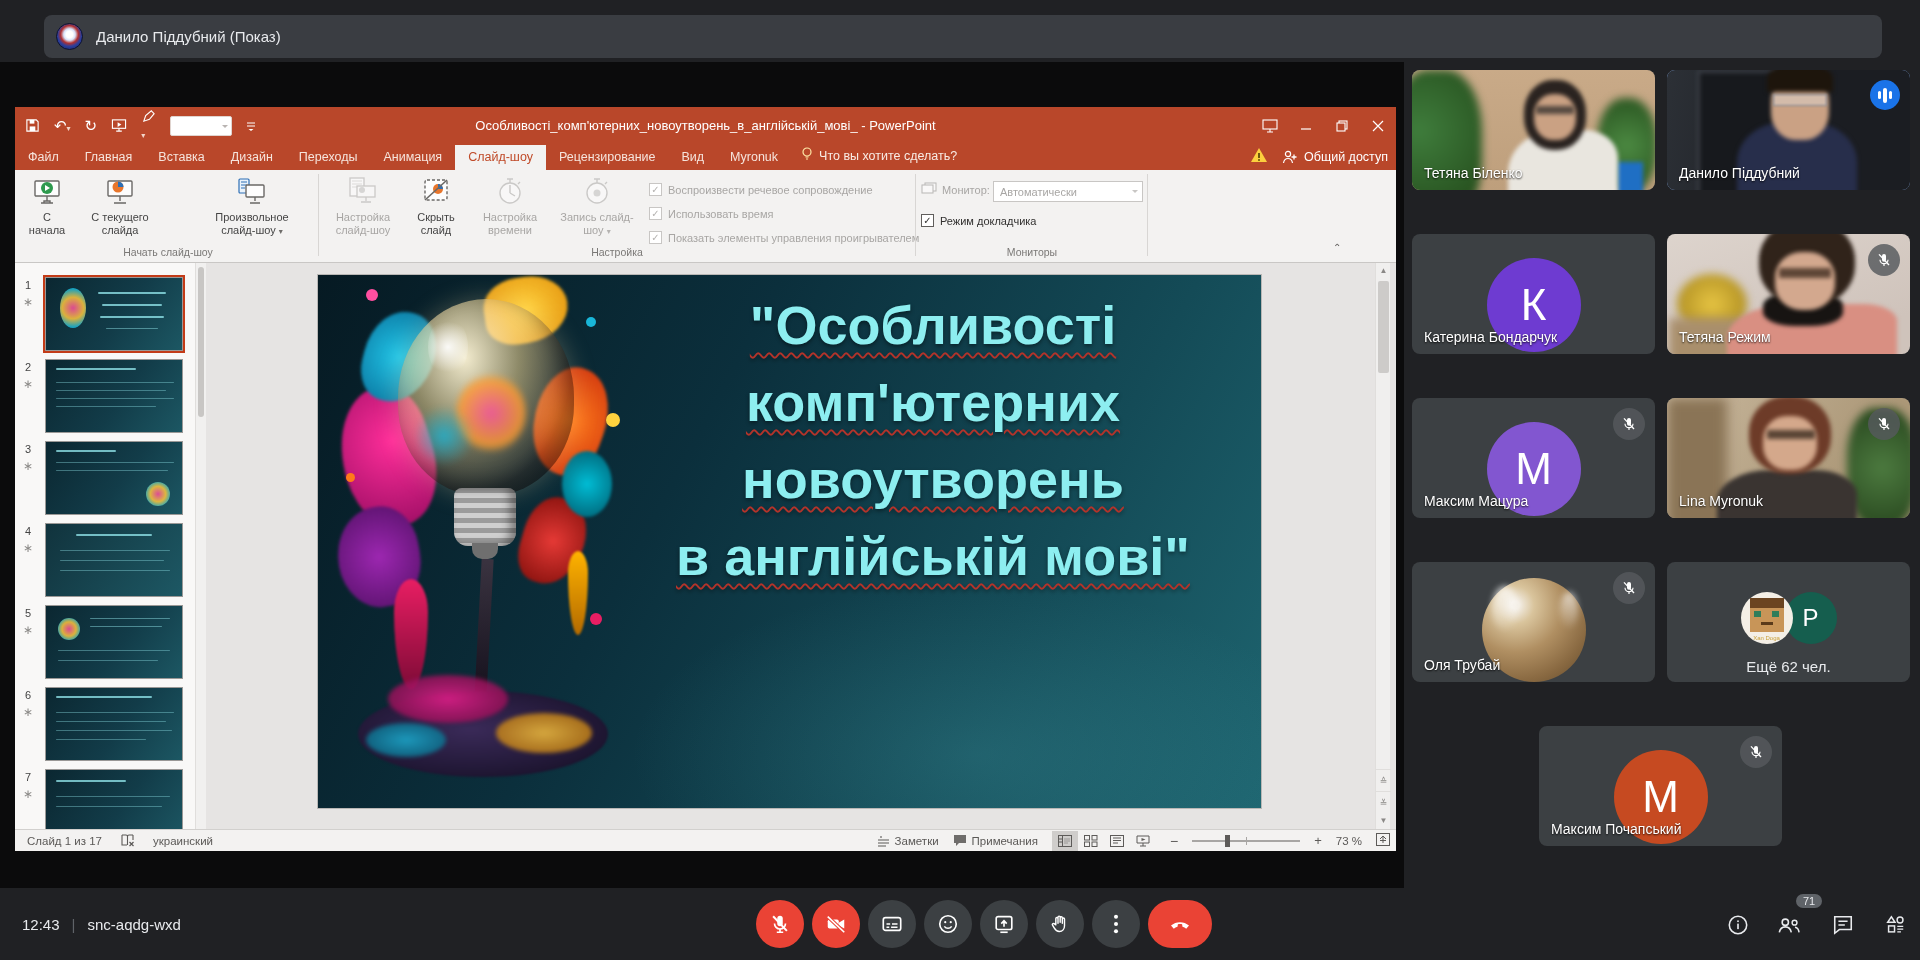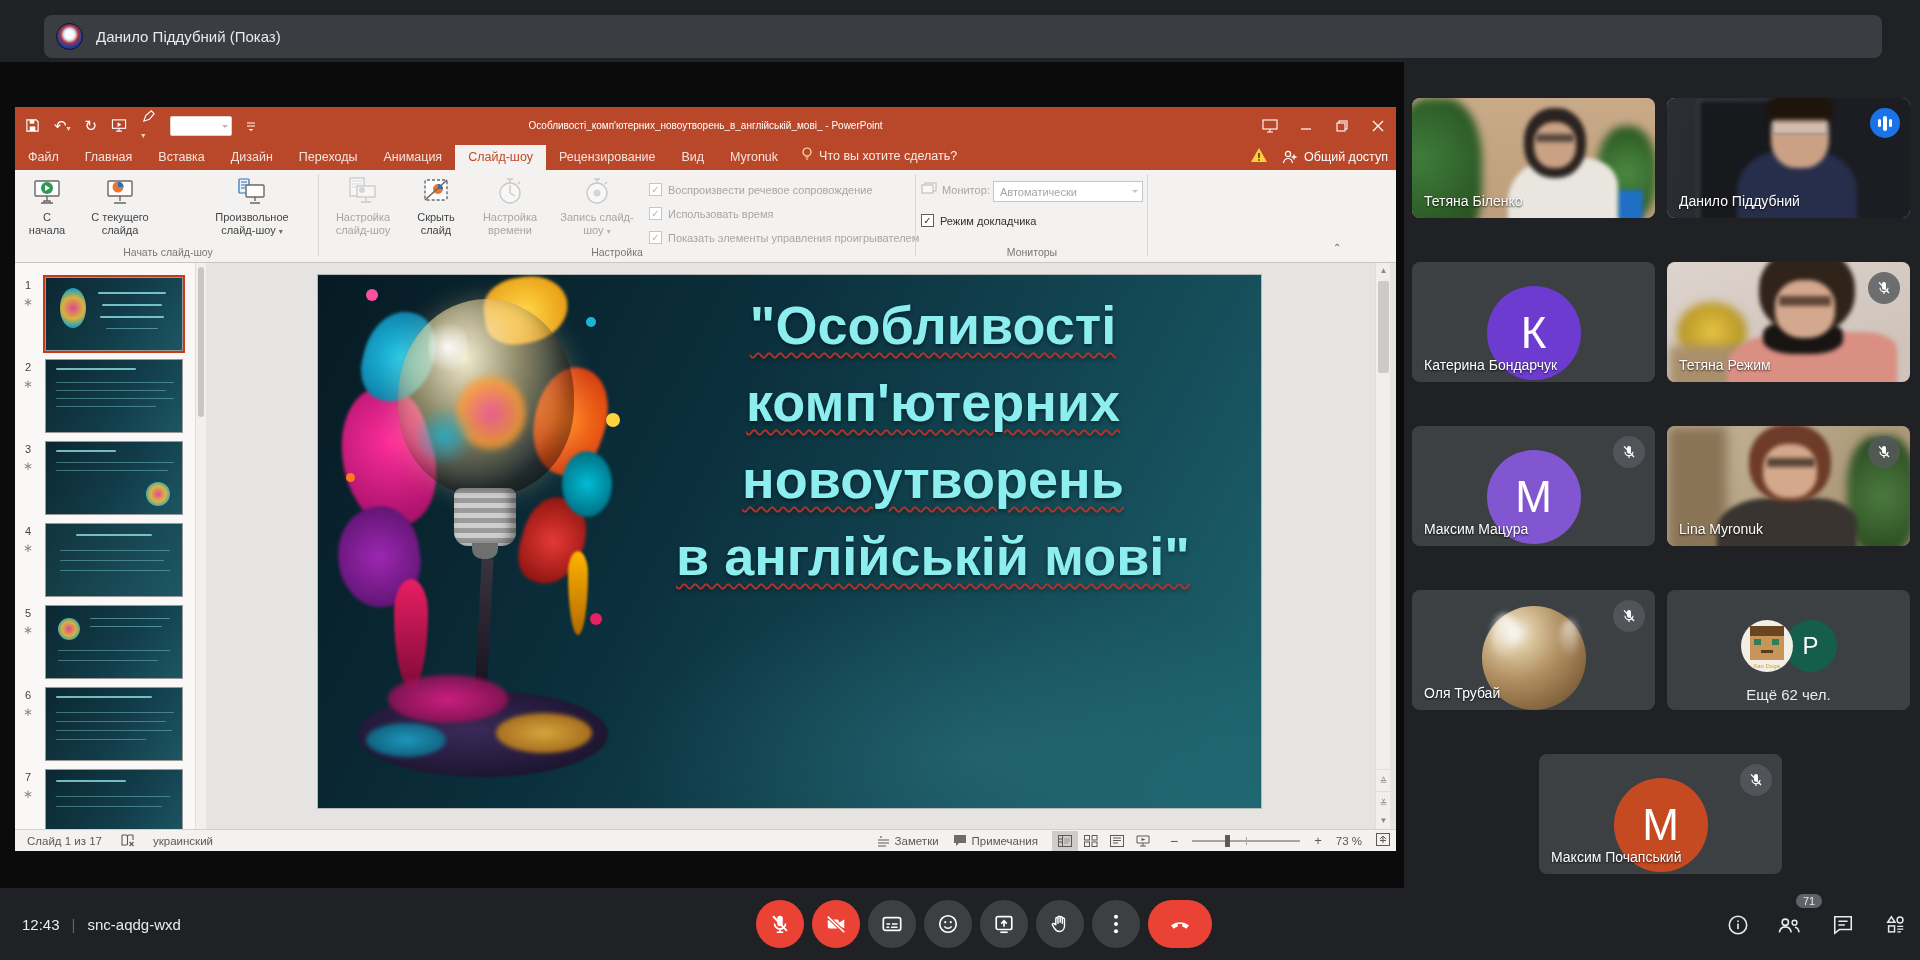--- a/index.html
+++ b/index.html
@@ -14,21 +14,21 @@
   
   #share-region { left:0; top:62px; width:1404px; height:826px; background:#0b0b0c; }
 
   
   #ppt { left:15px; top:45px; width:1381px; height:744px; background:#f3f2f1; }
   #ppt-titlebar { left:0; top:0; width:1381px; height:37px; background:#b9472a; display:flex; align-items:center; }
   .qat { display:flex; align-items:center; gap:14px; padding-left:10px; }
   .qat svg { display:block; }
   .qat .box { width:62px; height:20px; background:#fff; border-radius:2px; border:1px solid #e0d4cf; position:relative; }
   .qat .box:after { content:""; position:absolute; right:3px; top:8px; border:3px solid transparent; border-top-color:#b9b4b2; }
-  #ppt-title { position:absolute; left:0; right:0; top:0; height:37px; display:flex; align-items:center; justify-content:center; color:#fff; font-size:10px; pointer-events:none; }
+  #ppt-title { position:absolute; left:0; right:0; top:0; height:37px; display:flex; align-items:center; justify-content:center; color:#fff; font-size:13px; pointer-events:none; }
   .win-controls { position:absolute; right:0; top:0; height:37px; display:flex; }
   .win-controls .wbtn { width:36px; height:37px; display:flex; align-items:center; justify-content:center; }
 
   #ppt-tabs { left:0; top:37px; width:1381px; height:26px; background:#b9472a; display:flex; align-items:flex-end; }
   .tab { color:#f6e4dc; font-size:12.5px; padding:5px 13px 6px; white-space:nowrap; }
   .tab.active { background:#f3f2f1; color:#c04a28; }
   .tellme { display:flex; align-items:center; gap:6px; color:#f9ece5; font-size:12.5px; padding:5px 10px 6px; }
   #tabs-right { position:absolute; right:8px; top:40px; display:flex; align-items:center; gap:14px; }
   #share-access { display:flex; align-items:center; gap:6px; color:#fff; font-size:12.5px; }
 
@@ -114,21 +114,21 @@
   #ppt-status .right { position:absolute; right:6px; display:flex; align-items:center; gap:14px; }
   .sb-item { display:flex; align-items:center; gap:5px; }
   .viewbtns { display:flex; }
   .viewbtn { width:26px; height:20px; display:flex; align-items:center; justify-content:center; }
   .viewbtn.on { background:#cfcdcb; }
   .zoom-track { width:108px; height:2px; background:#a8a6a4; position:relative; }
   .zoom-track .tick { position:absolute; left:50%; top:-3px; width:1px; height:8px; background:#a8a6a4; }
   .zoom-track .zthumb { position:absolute; left:30%; top:-5px; width:5px; height:12px; background:#5d5b59; }
 
   
-  .tile { position:absolute; width:243px; height:120px; background:#3c4043; border-radius:8px; overflow:hidden;margin-top:28px; }
+  .tile { position:absolute; width:243px; height:120px; background:#3c4043; border-radius:8px; overflow:hidden; }
   .tile .pname { position:absolute; left:12px; bottom:9px; color:#fff; font-size:14px; text-shadow:0 1px 2px rgba(0,0,0,.85); z-index:5; }
   .mic-badge { position:absolute; right:10px; top:10px; width:32px; height:32px; border-radius:50%; background:rgba(85,89,93,.82); display:flex; align-items:center; justify-content:center; z-index:5; }
   .speak-badge { position:absolute; right:10px; top:10px; width:30px; height:30px; border-radius:50%; background:#1a73e8; display:flex; align-items:center; justify-content:center; gap:2px; z-index:5; }
   .speak-badge i { width:3.5px; background:#fff; border-radius:2px; display:block; }
   .tile.speaking { outline:3px solid #8ab4f8; outline-offset:-3px; }
   .circle-avatar { position:absolute; left:50%; top:24px; transform:translateX(-50%); width:94px; height:94px; border-radius:50%; display:flex; align-items:center; justify-content:center; color:#fff; font-size:44px; }
   .scene div { position:absolute; filter:blur(4px); }
   .scene .sharp { filter:blur(2px); }
 
   

